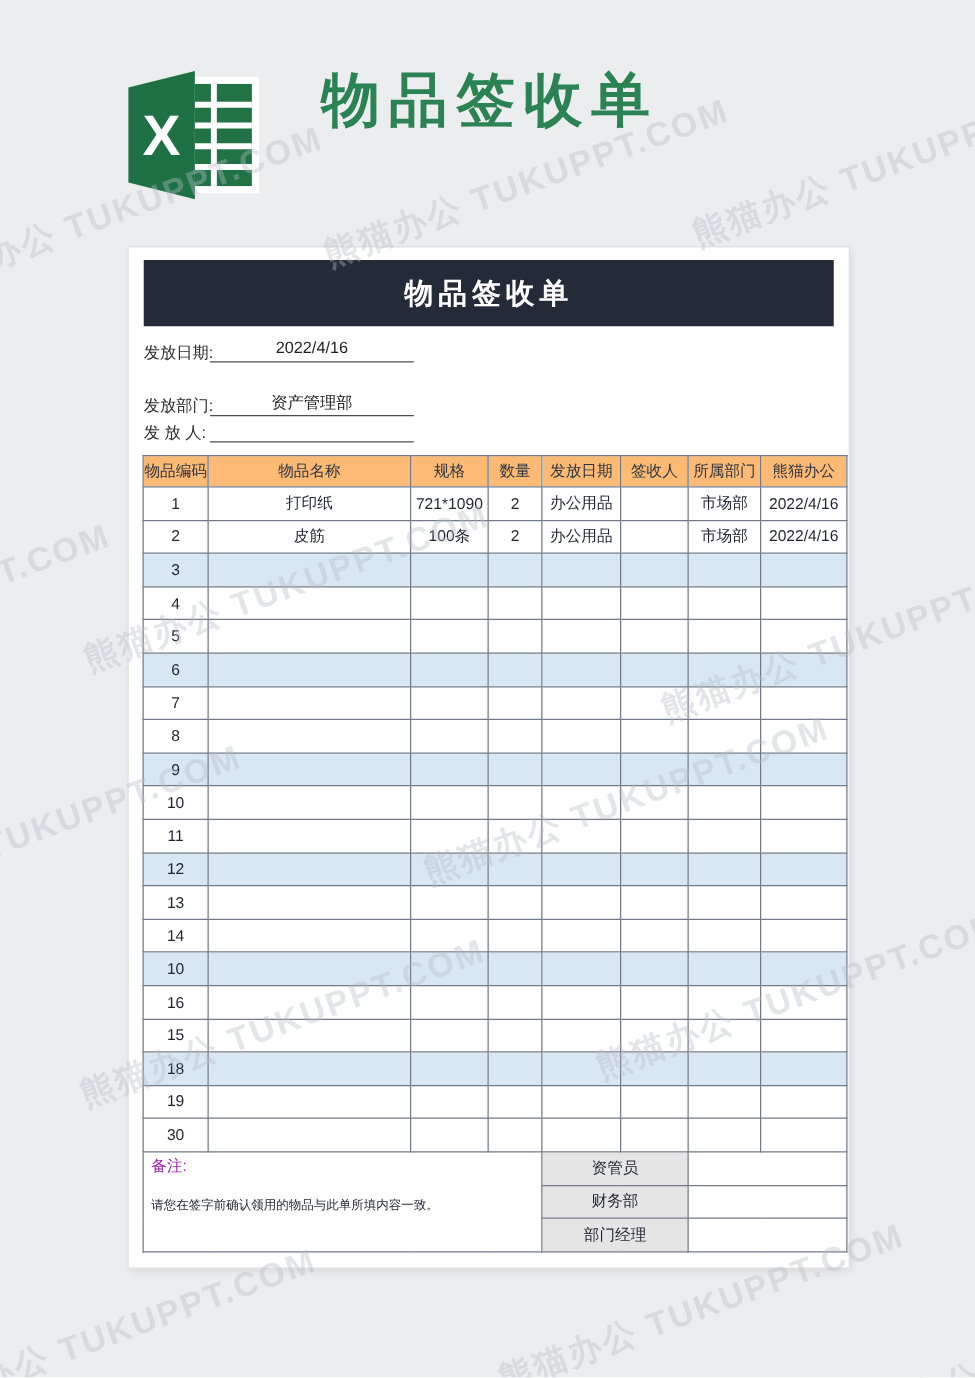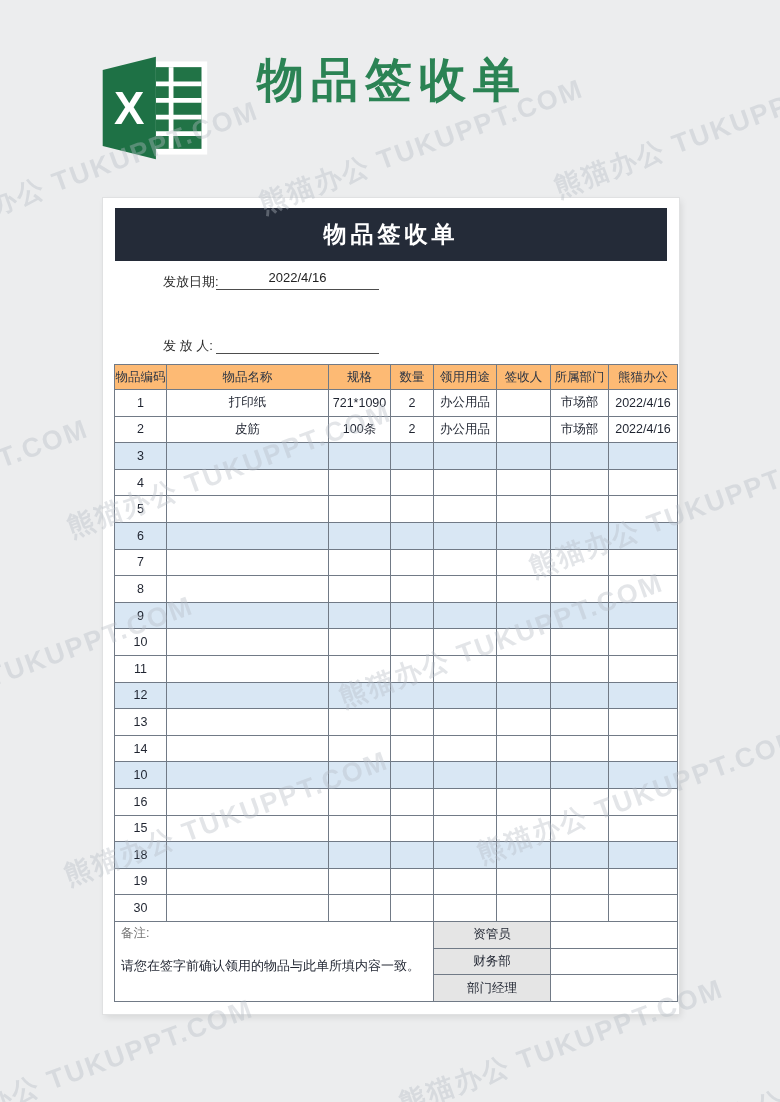--- a/index.html
+++ b/index.html
@@ -21,21 +21,21 @@
   
   .page{
     position:absolute;left:103px;top:198px;width:576px;height:816px;
     background:#ffffff;box-shadow:0 0 0 1px #e0e1e2,2px 3px 7px rgba(0,0,0,.10);
   }
   .doc-titlebar{
     position:absolute;left:12px;top:10px;width:552px;height:53px;
     background:#242b38;color:#ffffff;font-size:23px;font-weight:bold;letter-spacing:4px;
     text-align:center;line-height:53px;
   }
-  .field-row{position:absolute;left:12px;height:21px;width:540px;margin-left:48px;}
+  .field-row{position:absolute;left:12px;height:21px;width:540px;}
   .field-label{
     position:absolute;left:0;top:3px;font-size:13px;color:#2d2d2d;white-space:nowrap;
   }
   .field-value{
     position:absolute;left:53px;top:0;width:163px;height:19px;
     border-bottom:1px solid #4d4d4d;text-align:center;font-size:13px;color:#222;
   }
   
   table.doc{
     position:absolute;left:11px;top:166px;width:563px;
@@ -44,22 +44,22 @@
   table.doc th,table.doc td{
     border:1px solid #717a86;padding:0;overflow:hidden;
     font-size:12.5px;text-align:center;color:#1f2430;font-weight:normal;
     white-space:nowrap;
   }
   table.doc thead th{height:24px;background:#fdba74;color:#2e3644;}
   table.doc tbody tr{height:26.6px;}
   table.doc tbody tr.hl td{background:#d9e7f4;}
   table.doc tfoot tr{height:26.7px;}
   td.remark{vertical-align:top;text-align:left !important;padding:3px 6px !important;white-space:normal !important;}
-  td.remark .rlabel{font-size:12.5px;color:#737373;}
-  td.remark .rnote{font-size:13px;color:#1f2430;margin-top:15px;}
+  td.remark .rlabel{font-size:12.5px;color:#a21caf;}
+  td.remark .rnote{font-size:10px;color:#1f2430;margin-top:15px;}
   td.slabel{background:#e5e5e5;}
   
   .wm-layer{position:absolute;left:0;top:0;width:780px;height:1102px;pointer-events:none;z-index:5;}
   .wm{
     position:absolute;white-space:nowrap;
     font-size:27px;font-weight:bold;letter-spacing:2px;
     color:#b6bdc5;opacity:.38;transform:rotate(-20deg);
   }
 </style>
 </head>
@@ -85,20 +85,24 @@
 
   <div class="banner-title">物品签收单</div>
 
   <div class="page">
 
     <div class="doc-titlebar">物品签收单</div>
 
     <div class="field-row" style="top:72px">
       <span class="field-label">发放日期:</span>
       <span class="field-value">2022/4/16</span>
+    </div>
+    <div class="field-row" style="top:115px">
+      <span class="field-label">发放部门:</span>
+      <span class="field-value">资产管理部</span>
     </div>
     <div class="field-row" style="top:136px">
       <span class="field-label">发 放 人:</span>
       <span class="field-value"></span>
     </div>
 
     <table class="doc">
       <colgroup>
         <col style="width:52px">
           <col style="width:162px">
@@ -108,21 +112,21 @@
           <col style="width:54px">
           <col style="width:58px">
           <col style="width:69px">
       </colgroup>
       <thead>
         <tr>
           <th>物品编码</th>
           <th>物品名称</th>
           <th>规格</th>
           <th>数量</th>
-          <th>领用用途</th>
+          <th>发放日期</th>
           <th>签收人</th>
           <th>所属部门</th>
           <th>熊猫办公</th>
         </tr>
       </thead>
       <tbody>
           <tr>
             <td>1</td>
             <td>打印纸</td>
             <td>721*1090</td>

